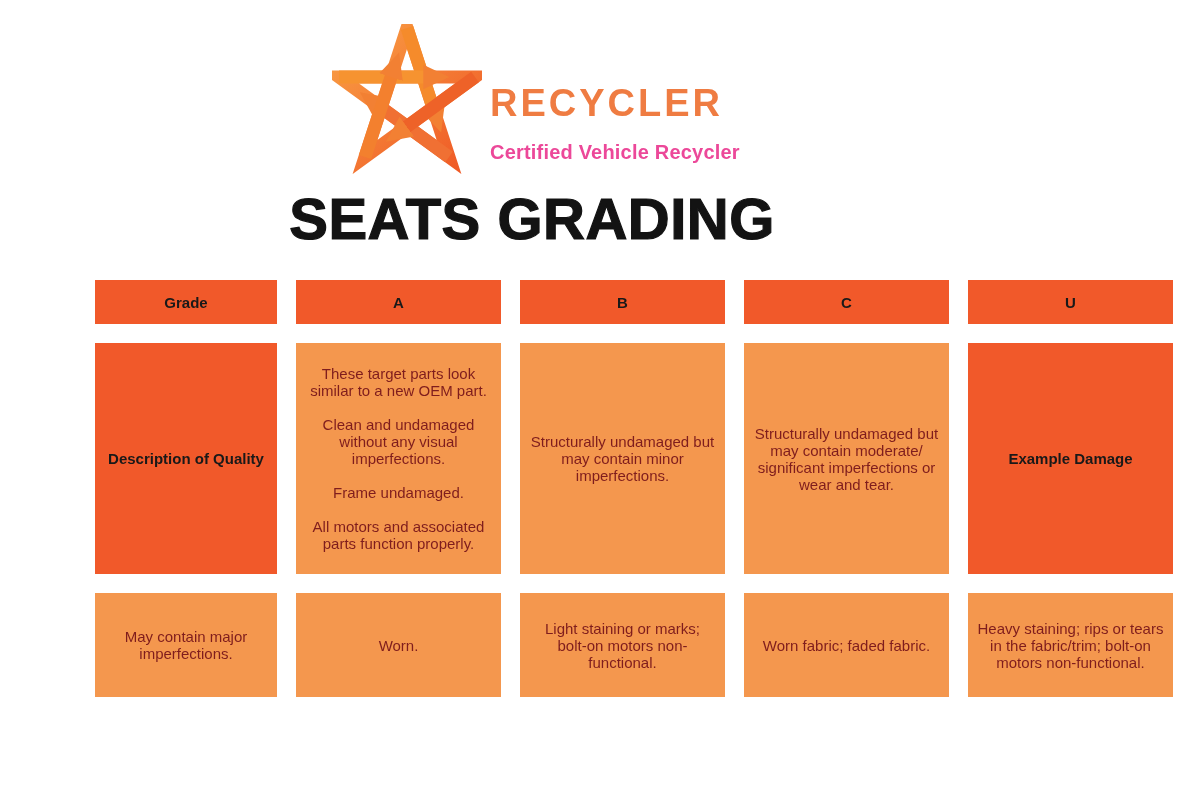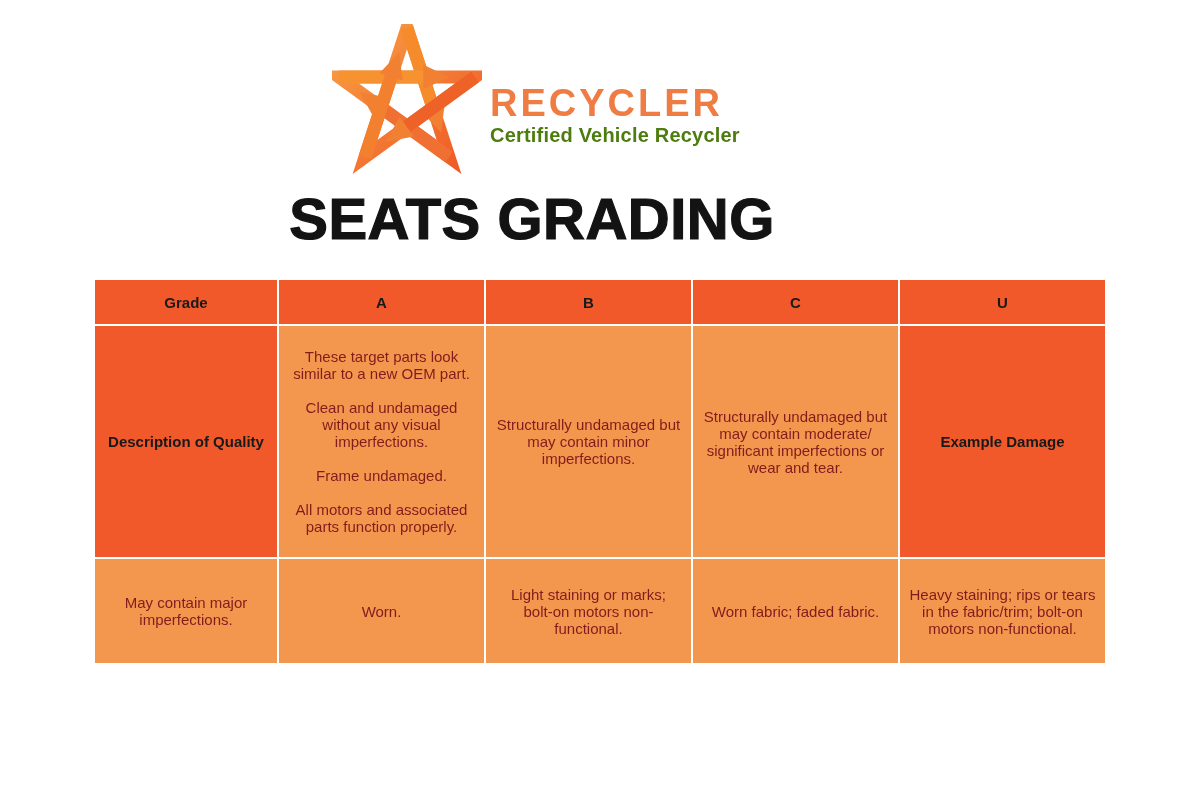--- a/index.html
+++ b/index.html
@@ -14,40 +14,40 @@
   
   .logo { position:absolute; top:24px; left:332px; display:flex; align-items:flex-start; }
   .logo-star { width:150px; height:150px; flex:0 0 auto; }
   .logo-text { margin-left:8px; margin-top:60px; }
   .brand {
     font-size:38px; font-weight:bold; letter-spacing:3px;
     color:#EF7C42; line-height:1;
   }
   .tagline {
     font-size:20px; font-weight:bold; letter-spacing:0.2px;
-    color:#4d7c0f; margin-top:2px;
+    color:#ec4899; margin-top:19px;
   }
 
   
   .page-title {
     position:absolute; top:190px; left:0; width:1064px;
     text-align:center;
     font-size:58px; line-height:1; font-weight:bold;
     color:#131313;
     -webkit-text-stroke:1.2px #131313;
     letter-spacing:0.5px;
   }
 
   
   .grading-table {
     position:absolute; left:95px; top:280px;
     display:grid;
     grid-template-columns:182px 205px 205px 205px 205px;
     grid-template-rows:44px 231px 104px;
-    gap:2px;
+    gap:19px;
   }
   .cell {
     display:flex; align-items:center; justify-content:center;
     text-align:center;
   }
   .cell.head, .cell.label {
     background:#F1592A;
     font-size:15px; font-weight:bold; color:#191919;
   }
   .cell.data {

